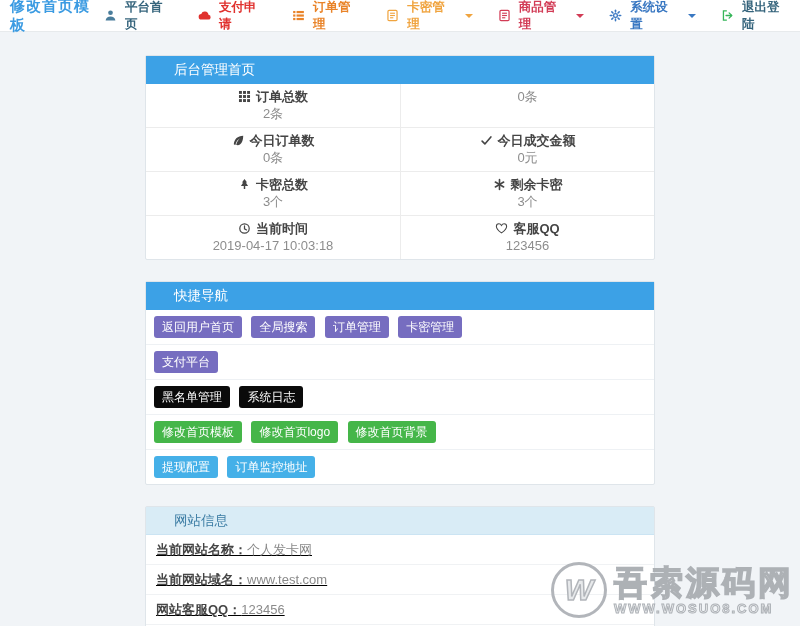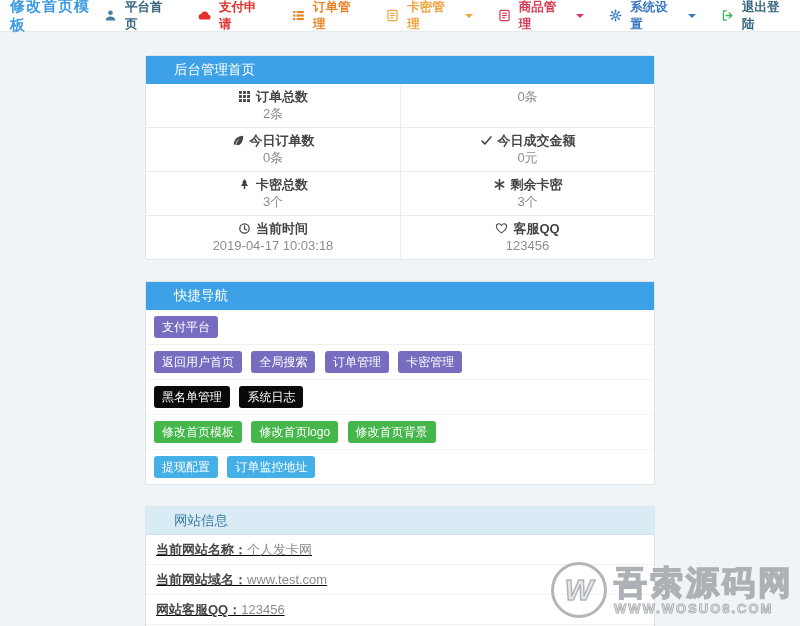--- a/index.html
+++ b/index.html
@@ -301,27 +301,27 @@
         </div>
         <div class="stat-value">123456</div>
       </div>
     </div>
   </div>
 
   <div class="panel">
     <div class="panel-heading">快捷导航</div>
 
     <div class="qrow">
-      <button class="btn btn-purple">支付平台</button>
-    </div>
-    <div class="qrow">
       <button class="btn btn-purple">返回用户首页</button>
       <button class="btn btn-purple">全局搜索</button>
       <button class="btn btn-purple">订单管理</button>
       <button class="btn btn-purple">卡密管理</button>
+    </div>
+    <div class="qrow">
+      <button class="btn btn-purple">支付平台</button>
     </div>
     <div class="qrow">
       <button class="btn btn-black">黑名单管理</button>
       <button class="btn btn-black">系统日志</button>
     </div>
     <div class="qrow">
       <button class="btn btn-green">修改首页模板</button>
       <button class="btn btn-green">修改首页logo</button>
       <button class="btn btn-green">修改首页背景</button>
     </div>

